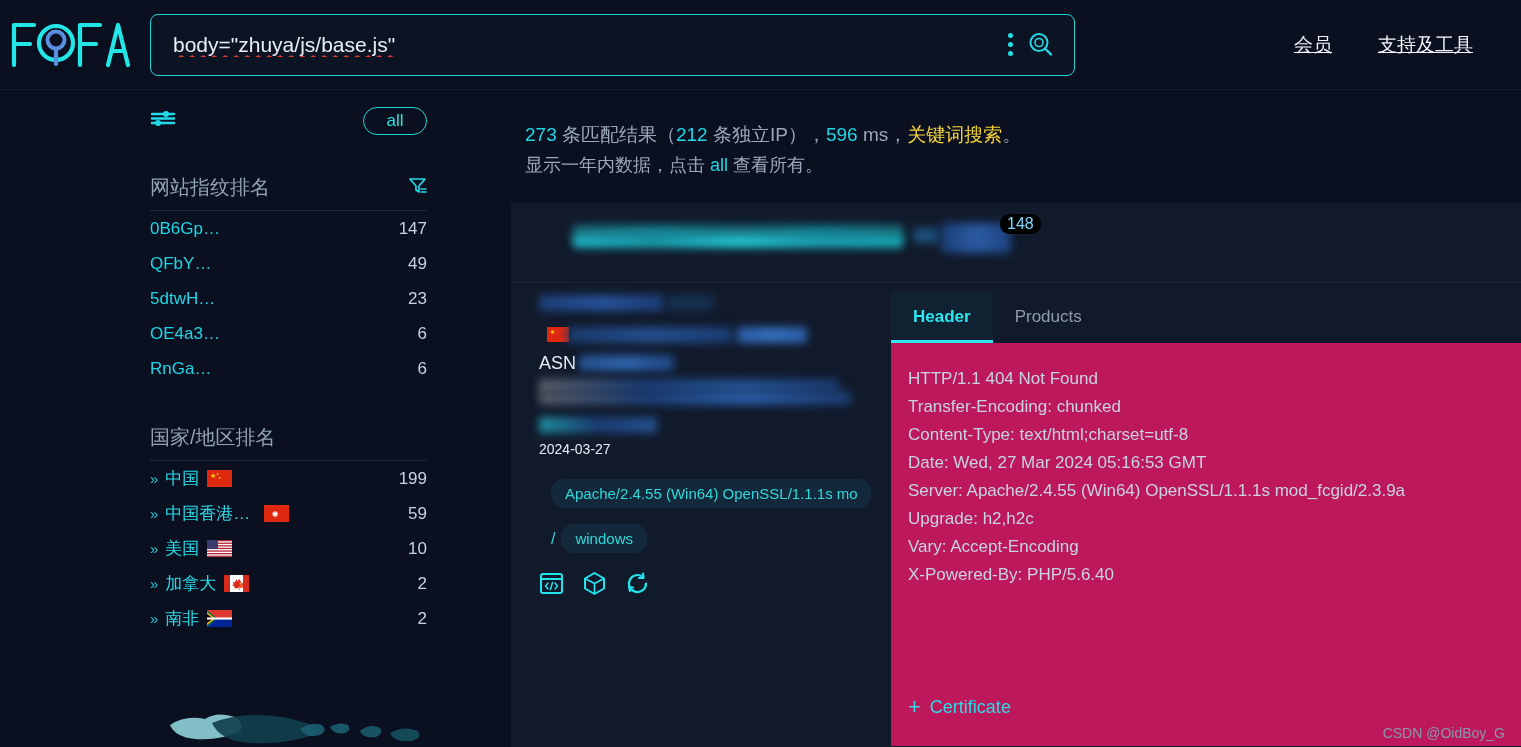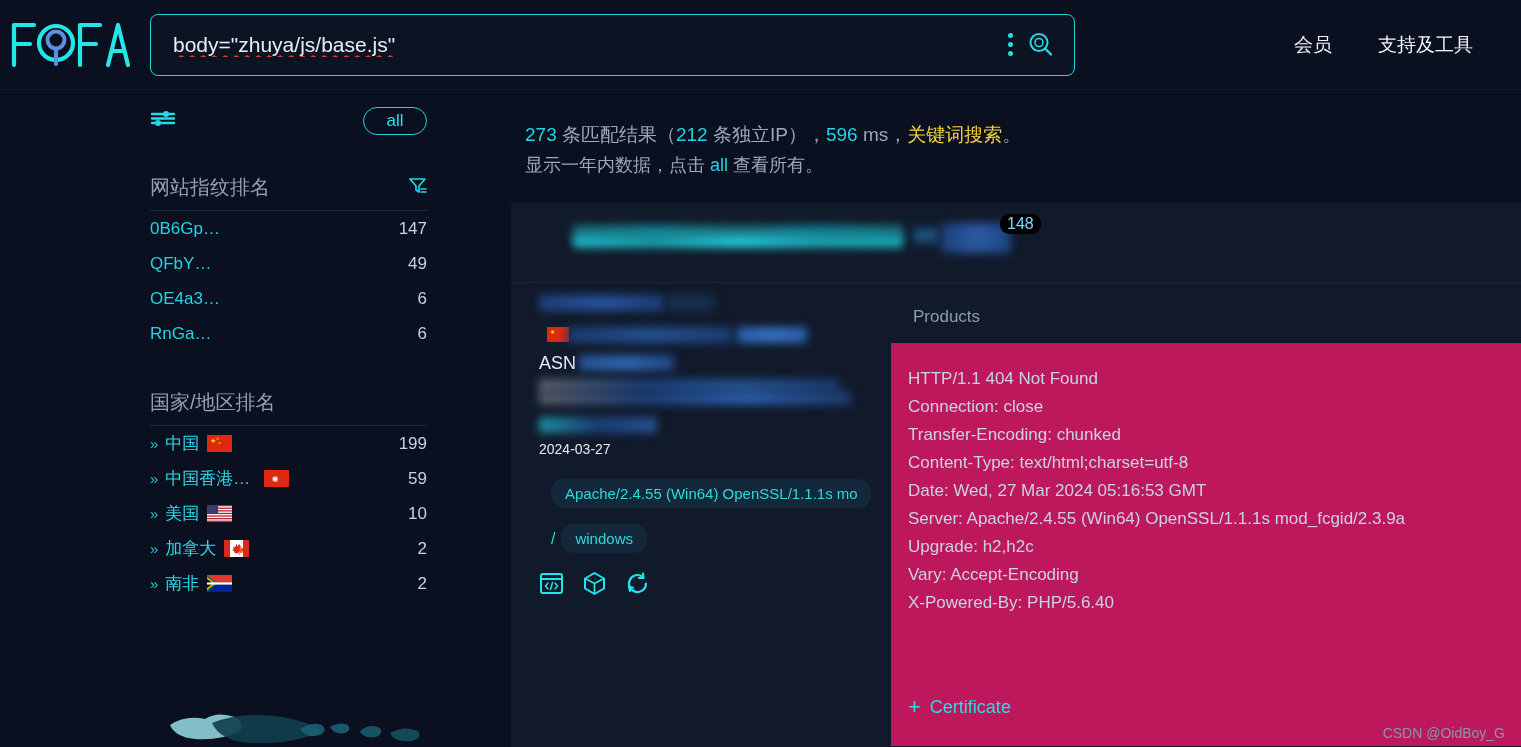--- a/index.html
+++ b/index.html
@@ -52,20 +52,21 @@
   .dots { width: 5px; display:flex; flex-direction: column; gap: 4px; cursor: pointer; }
   .dots i { display:block; width:5px; height:5px; border-radius:50%; background:#25e0e0; }
   .mag { cursor: pointer; line-height: 0; }
 
   .topnav {
     margin-left: auto;
     display: flex; align-items: center; gap: 46px;
     padding-right: 48px;
     color: #f2f5f9;
     font-size: 19px;
+    text-decoration: underline;
   }
   .topnav span { cursor: pointer; }
 
   
   .body {
     position: relative;
     height: 657px;
     display: flex;
   }
 
@@ -280,20 +281,24 @@
       </div>
 
       <div>
         <div class="rank-row">
           <span class="rank-name">0B6Gp…</span>
           <span class="rank-count">147</span>
         </div>
         <div class="rank-row">
           <span class="rank-name">QFbY…</span>
           <span class="rank-count">49</span>
+        </div>
+        <div class="rank-row">
+          <span class="rank-name">5dtwH…</span>
+          <span class="rank-count">23</span>
         </div>
         <div class="rank-row">
           <span class="rank-name">OE4a3…</span>
           <span class="rank-count">6</span>
         </div>
         <div class="rank-row">
           <span class="rank-name">RnGa…</span>
           <span class="rank-count">6</span>
         </div>
       </div>
@@ -491,25 +496,25 @@
                 <path d="M21 12.5 a8.5 8.5 0 1 1 -3.3 -6.7" stroke="#23e3ec" stroke-width="2.2" stroke-linecap="round"></path>
                 <path d="M18 2.5 L18.5 7 L14 7" stroke="#23e3ec" stroke-width="2.2" stroke-linecap="round" stroke-linejoin="round"></path>
                 <path d="M5 20 L4 16 L8 16.5" stroke="#23e3ec" stroke-width="2.2" stroke-linecap="round" stroke-linejoin="round"></path>
               </svg>
             </span>
           </div>
         </div>
 
         <div class="col-right">
           <div class="tabs">
+            <div class="tab active">Header</div>
             <div class="tab">Products</div>
           </div>
           <div class="hdr-panel">
             <div class="hdr-line">HTTP/1.1 404 Not Found</div>
-            <div class="hdr-line">Connection: close</div>
             <div class="hdr-line">Transfer-Encoding: chunked</div>
             <div class="hdr-line">Content-Type: text/html;charset=utf-8</div>
             <div class="hdr-line">Date: Wed, 27 Mar 2024 05:16:53 GMT</div>
             <div class="hdr-line">Server: Apache/2.4.55 (Win64) OpenSSL/1.1.1s mod_fcgid/2.3.9a</div>
             <div class="hdr-line">Upgrade: h2,h2c</div>
             <div class="hdr-line">Vary: Accept-Encoding</div>
             <div class="hdr-line">X-Powered-By: PHP/5.6.40</div>
 
             <div class="cert">
               <span class="plus">+</span>

